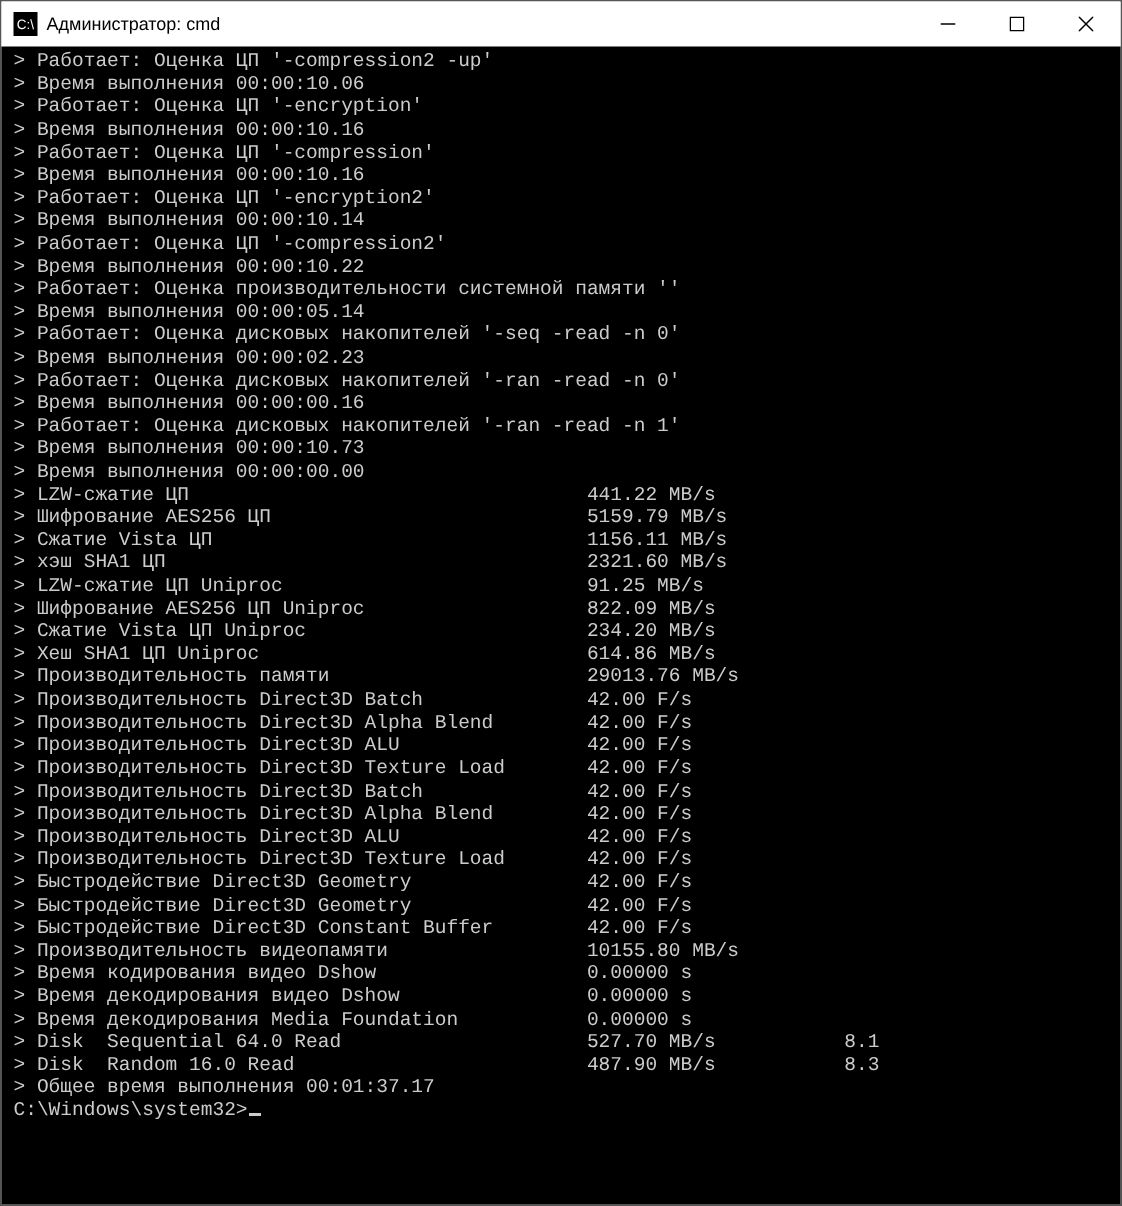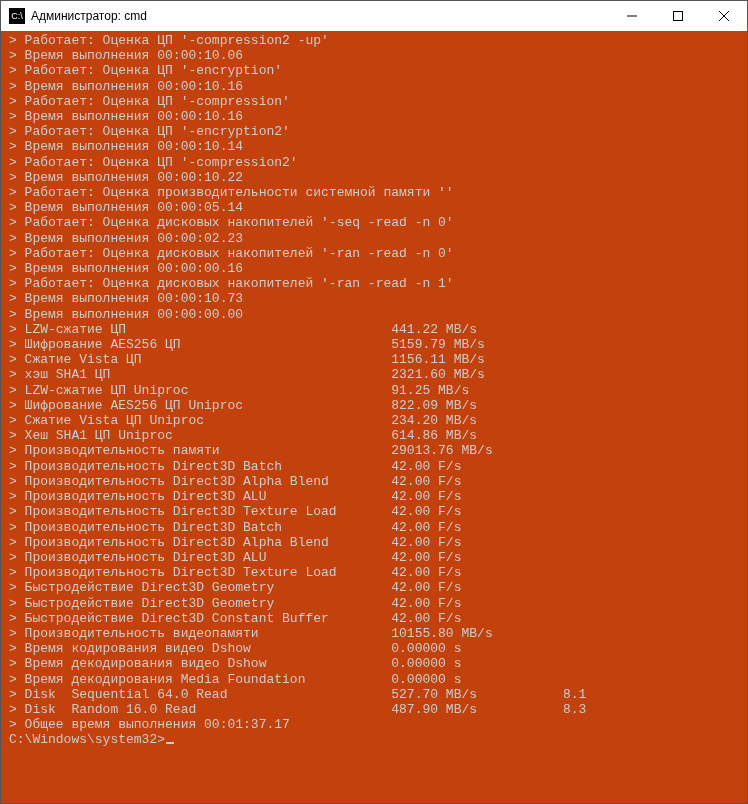--- a/index.html
+++ b/index.html
@@ -44,21 +44,21 @@
     width: 46px;
     height: 30px;
     display: flex;
     align-items: center;
     justify-content: center;
     font-family: 'Segoe UI', sans-serif;
     color: #000;
   }
   .terminal {
     flex: 1;
-    background: #c2410c;
+    background: #000000;
     color: #ccc;
     font-size: 13px;
     line-height: 15.2px;
     padding: 2px 0 2px 8px;
     white-space: pre;
     overflow-y: auto;
     overflow-x: hidden;
     position: relative;
   }
   .terminal::-webkit-scrollbar { width: 16px; }

